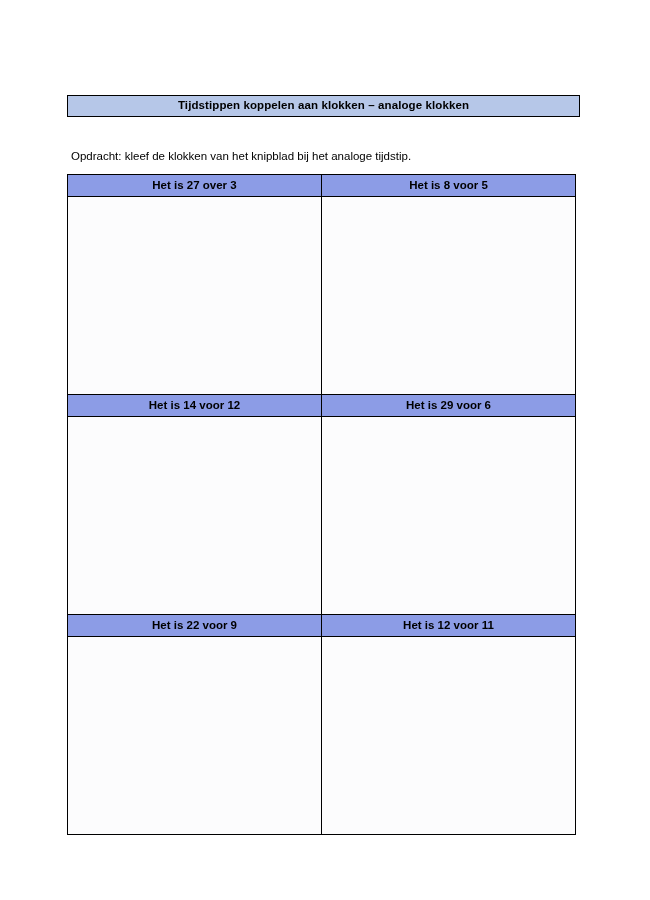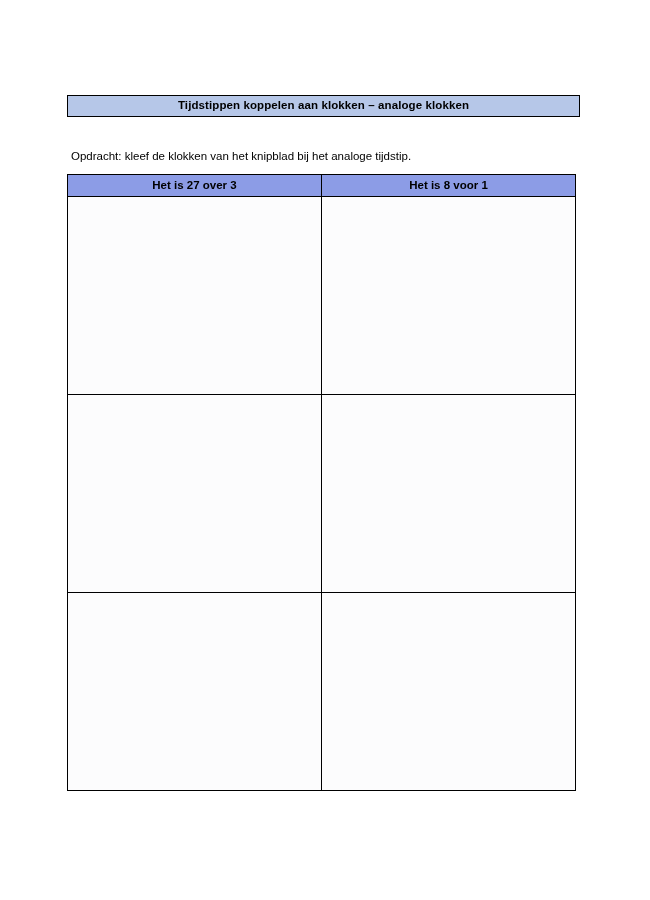--- a/index.html
+++ b/index.html
@@ -107,32 +107,40 @@
   </div>
 
   <table class="worksheet">
     <colgroup>
       <col class="half">
       <col class="half">
     </colgroup>
     <tbody>
       <tr>
         <th class="time-header">Het is 27 over 3</th>
-        <th class="time-header">Het is 8 voor 1</th>
+        <th class="time-header">Het is 8 voor 5</th>
       </tr>
       <tr>
         <td class="clock-slot"></td>
         <td class="clock-slot"></td>
       </tr>
 
       <tr>
+        <th class="time-header">Het is 14 voor 12</th>
+        <th class="time-header">Het is 29 voor 6</th>
+      </tr>
+      <tr>
         <td class="clock-slot"></td>
         <td class="clock-slot"></td>
       </tr>
 
+      <tr>
+        <th class="time-header">Het is 22 voor 9</th>
+        <th class="time-header">Het is 12 voor 11</th>
+      </tr>
       <tr>
         <td class="clock-slot"></td>
         <td class="clock-slot"></td>
       </tr>
     </tbody>
   </table>
 
 </div>
 
 </body></html>

